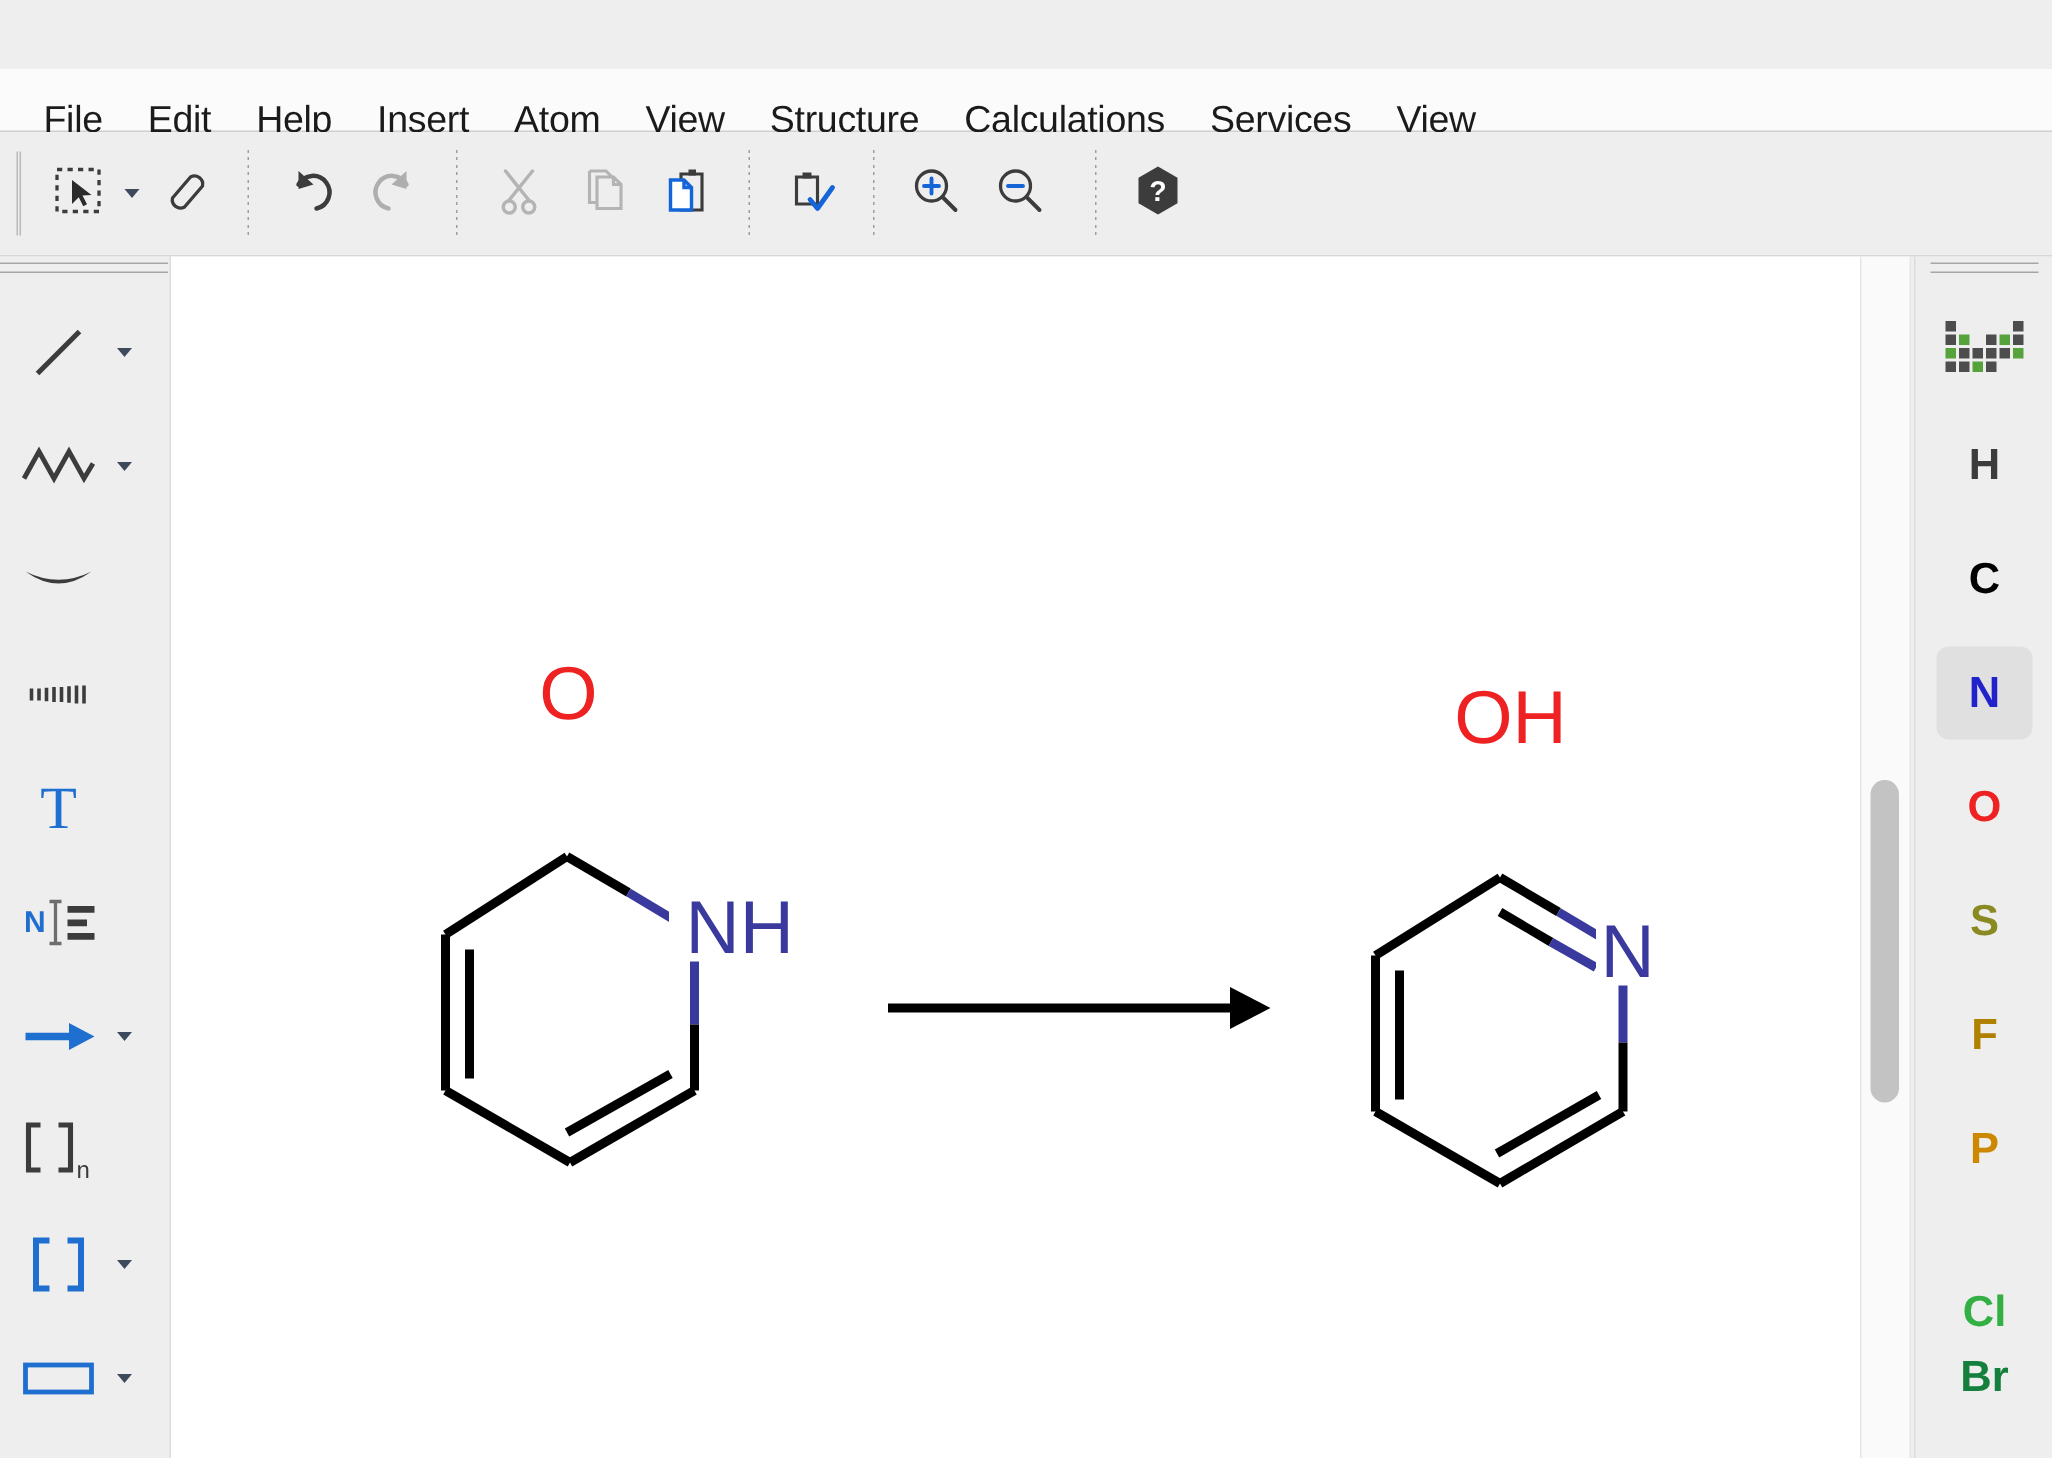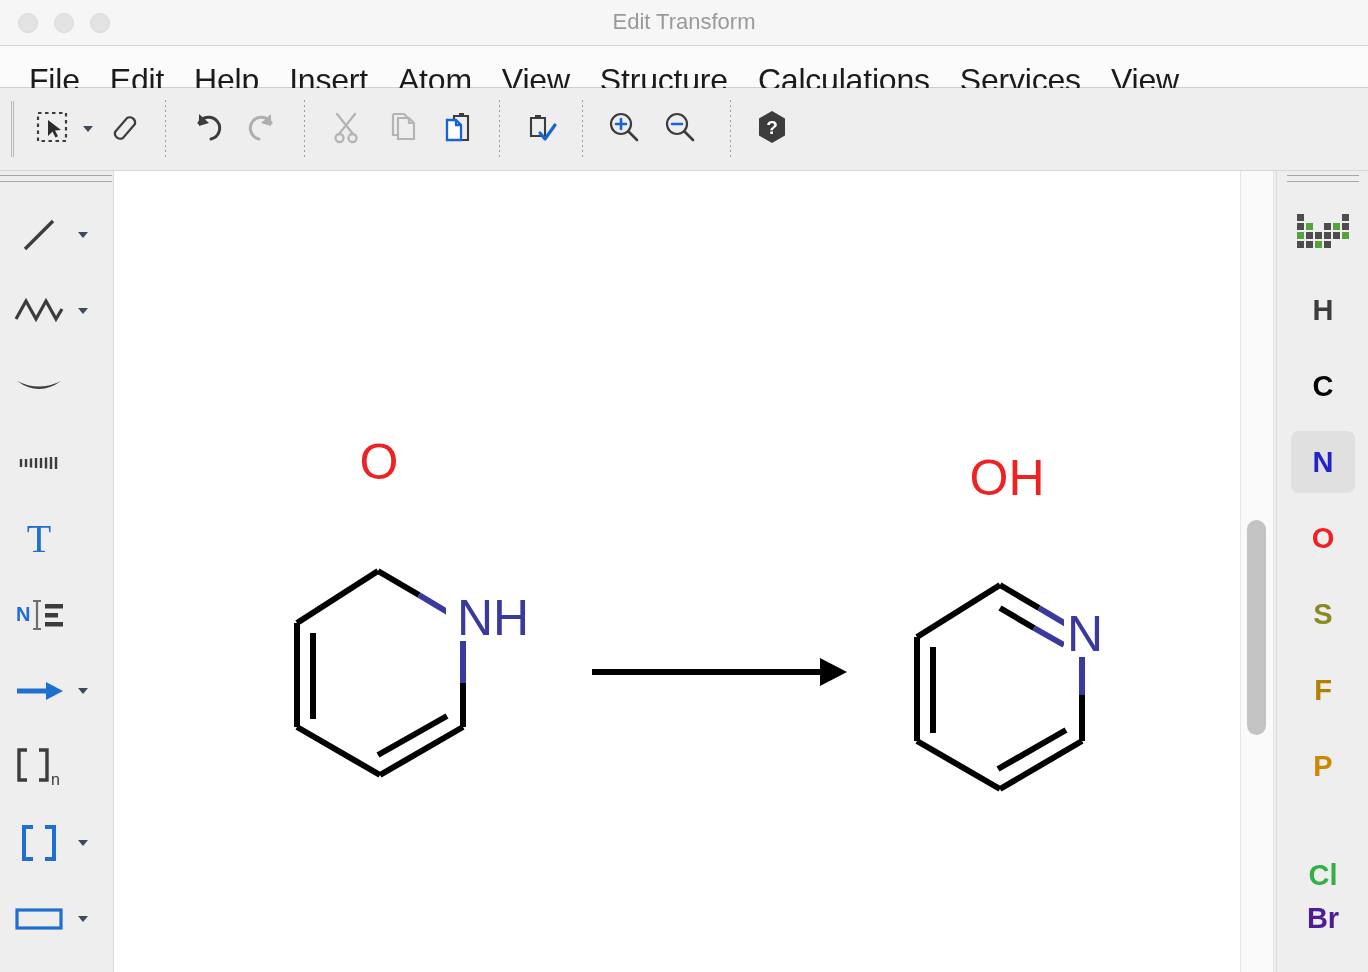--- a/index.html
+++ b/index.html
@@ -42,21 +42,21 @@
   
   .menubar {
     position: absolute; left: 0; top: 46px;
     width: 1368px; height: 42px;
     background: #fbfbfb;
     border-bottom: 1px solid #cfcfcf;
     display: flex; align-items: center;
     padding-left: 14px;
   }
   .menu-item {
-    font-size: 32px;
+    font-size: 25px;
     color: #1b1b1b;
     padding: 0 15px;
     white-space: nowrap;
     font-family: "Liberation Sans", sans-serif;
     letter-spacing: -0.2px;
     cursor: default;
     margin-top: 28px;
   }
 
   
@@ -201,28 +201,20 @@
     position: absolute; left: 14px; width: 64px; height: 62px;
     display: flex; align-items: center; justify-content: center;
     cursor: default;
   }
 </style>
 </head>
 <body>
 
 <div id="app">
 
-  <div class="titlebar">
-    <div class="traffic">
-      <div class="dot"></div>
-      <div class="dot"></div>
-      <div class="dot"></div>
-    </div>
-    <div class="win-title">Edit Transform</div>
-  </div>
 
   <div class="menubar">
     <div class="menu-item">File</div>
     <div class="menu-item">Edit</div>
     <div class="menu-item">Help</div>
     <div class="menu-item">Insert</div>
     <div class="menu-item">Atom</div>
     <div class="menu-item">View</div>
     <div class="menu-item">Structure</div>
     <div class="menu-item">Calculations</div>
@@ -617,17 +609,17 @@
     <div class="elem-btn" style="top:488px;">
       <span style="color:#b08000;">F</span>
     </div>
     <div class="elem-btn" style="top:564px;">
       <span style="color:#cc8800;">P</span>
     </div>
     <div class="elem-btn" style="top:673px;">
       <span style="color:#33b044;">Cl</span>
     </div>
     <div class="elem-btn" style="top:716px;">
-      <span style="color:#4c1d95;">Br</span>
+      <span style="color:#15803d;">Br</span>
     </div>
   </div>
 
 </div>
 
 </body></html>

